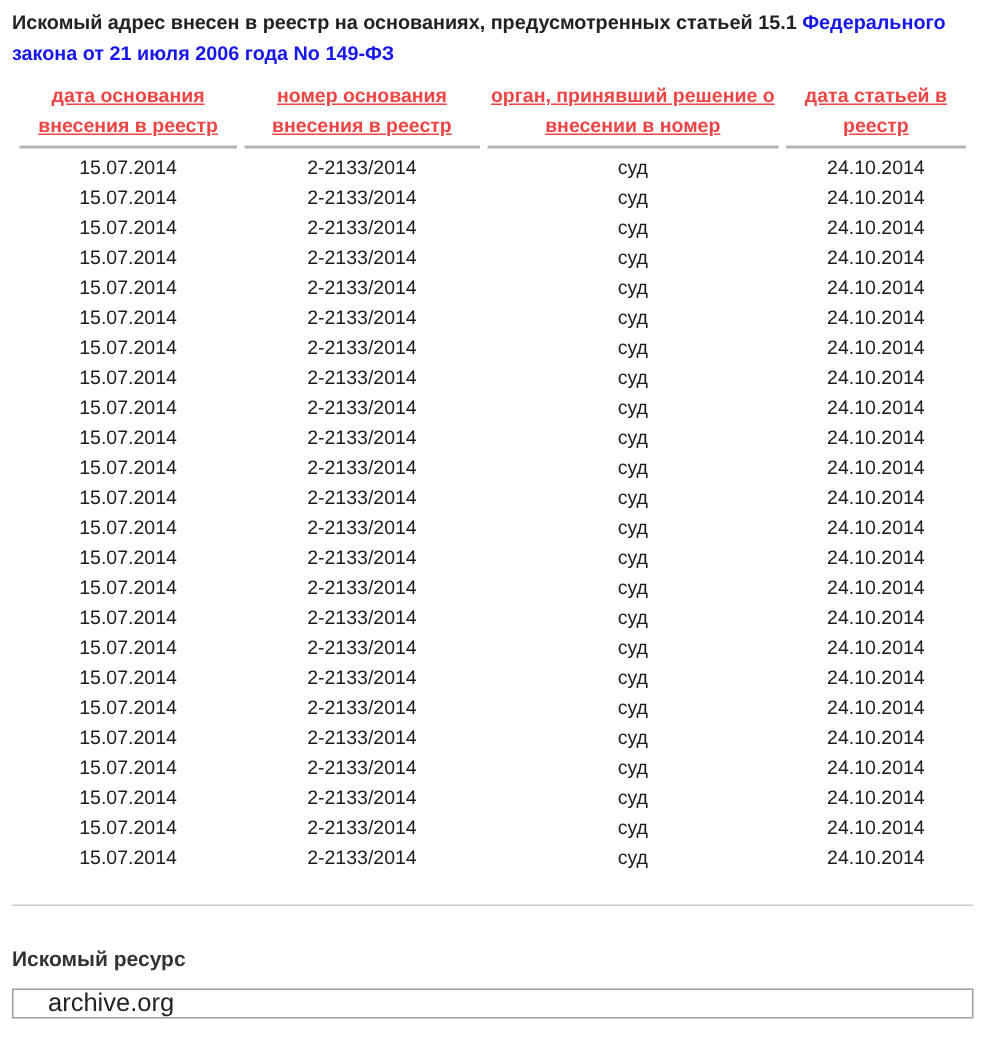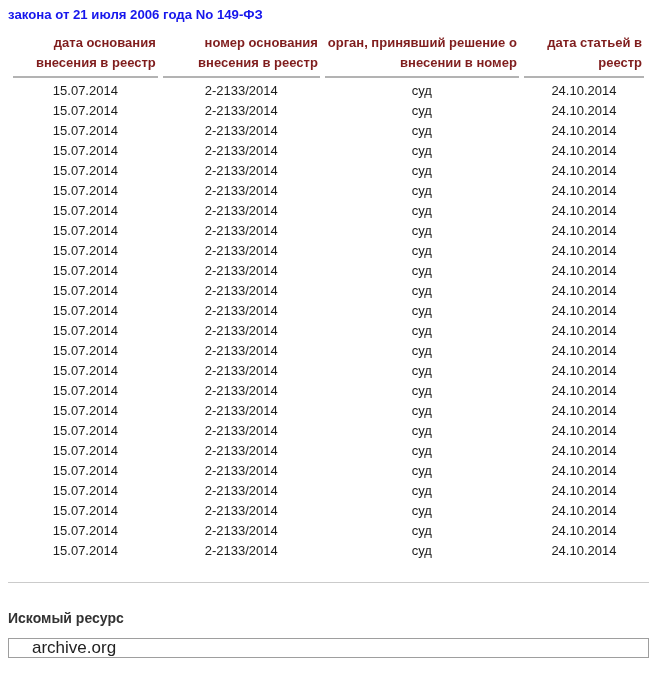--- a/index.html
+++ b/index.html
@@ -22,25 +22,26 @@
     width: 100%;
     border-collapse: separate;
     border-spacing: 5px 0;
     margin-top: 8px;
     table-layout: fixed;
   }
   table.registry th {
     font-weight: bold;
     font-size: 13px;
     line-height: 20px;
-    color: #7f1d1d;
-    text-align: right;
+    color: #ef4444;
+    text-align: center;
     vertical-align: bottom;
     padding: 0 2px 3px 2px;
     border-bottom: 2px solid #b3b3b3;
+    text-decoration: underline;
   }
   table.registry td {
     font-size: 13px;
     color: #1c1c1c;
     text-align: center;
     height: 20px;
     line-height: 20px;
     padding: 0;
     white-space: nowrap;
     overflow: hidden;
@@ -81,20 +82,21 @@
     color: #222222;
     outline: none;
   }
 </style>
 </head>
 <body>
 
 <div class="page">
 
   <div class="title">
+    <div class="title-line"><span>Искомый адрес внесен в реестр на основаниях, предусмотренных статьей 15.1 </span><a class="law-link">Федерального</a></div>
     <div class="title-line"><a class="law-link">закона от 21 июля 2006 года No 149-ФЗ</a></div>
   </div>
 
   <table class="registry">
     <colgroup>
       <col class="c1">
         <col class="c2">
         <col class="c3">
         <col class="c4">
     </colgroup>

